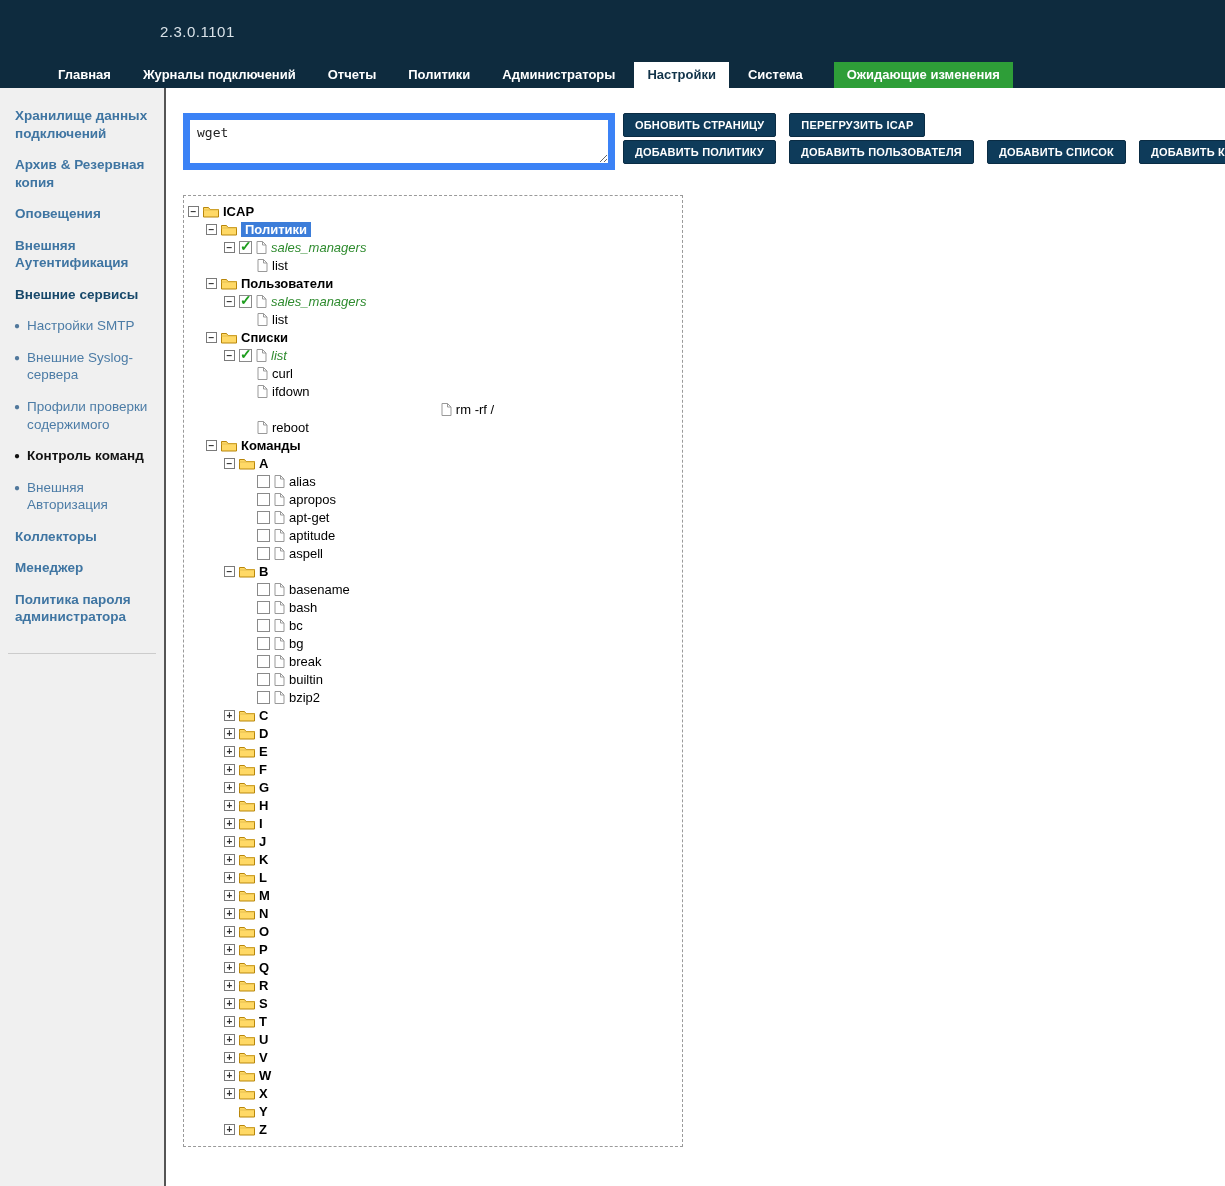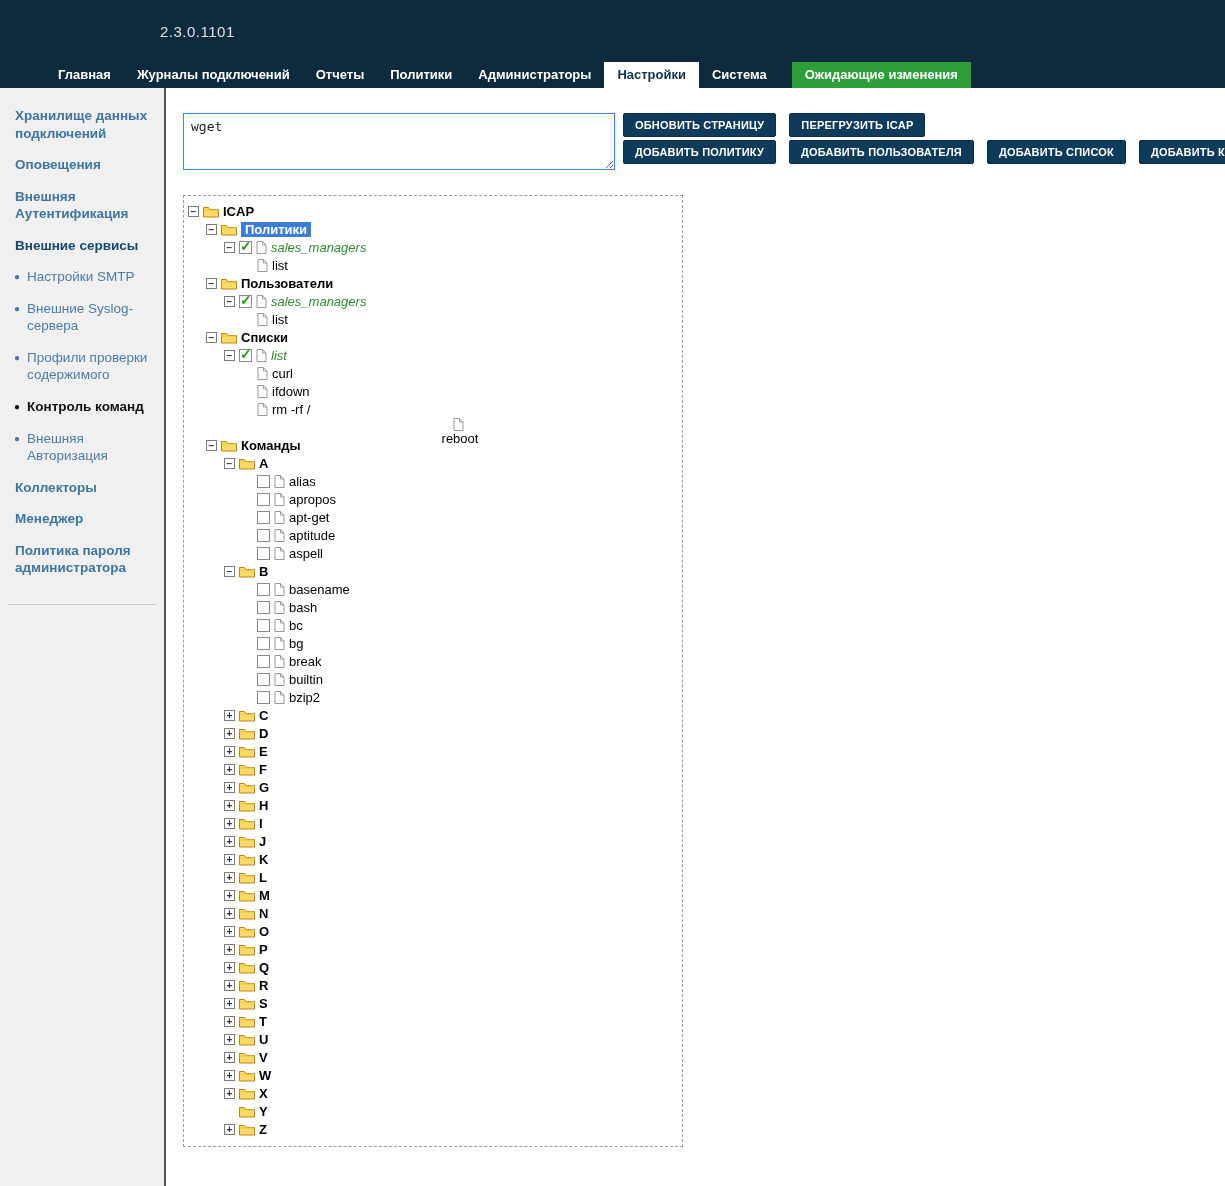--- a/index.html
+++ b/index.html
@@ -3,21 +3,21 @@
 <meta charset="utf-8">
 <style>
   * { box-sizing: border-box; }
   html,body { margin:0; padding:0; background:#fff; }
   body { font-family:"Liberation Sans", sans-serif; width:1225px; }
 
   
   .header { background:#0e2b3e; }
   .header-top { height:62px; display:flex; align-items:center; }
   .version { color:#d9e2e8; font-size:15px; margin-left:160px; letter-spacing:.5px; }
-  .tabs { display:flex; align-items:flex-end; padding-left:45px; height:26px; }
+  .tabs { display:flex; align-items:flex-end; padding-left:45px; height:26px;gap:6px; }
   .tab { color:#fff; font-weight:bold; font-size:13px; padding:5px 13px 6px; cursor:pointer; white-space:nowrap; }
   .tab.active { background:#fff; color:#12344a; }
   .tab.highlight { background:#2e9e38; margin-left:12px; }
 
   
   .layout { display:flex; min-height:1098px; align-items:stretch; }
 
   
   .sidebar { width:166px; min-width:166px; background:#f0f0f0; border-right:2px solid #555; padding:12px 0 20px; }
   .sb-item { padding:7px 10px 7px 15px; font-size:13.5px; line-height:1.3; cursor:pointer; }
@@ -25,21 +25,21 @@
   .sb-section { color:#17486a; font-weight:bold; }
   .sb-sub { color:#4c7ca6; display:flex; padding-left:14px; }
   .sb-sub .bullet { font-size:10px; margin:2px 7px 0 0; color:#51789c; }
   .sb-sub.active { color:#121212; font-weight:bold; }
   .sb-sub.active .bullet { color:#121212; }
   .sb-divider { border-top:1px solid #ccc; margin:20px 8px 0; height:0; }
 
   
   .main { flex:1; padding:25px 20px 20px 17px; }
   .controls { display:flex; align-items:flex-start; }
-  .cmd-input { width:432px; height:57px; border:1px solid #3b82f6; padding:5px 7px;
+  .cmd-input { width:432px; height:57px; border:7px solid #3b82f6; padding:5px 7px;
                font-family:"DejaVu Sans Mono", monospace; font-size:13px; color:#222; resize:both; }
   .btn-col { margin-left:8px; display:flex; flex-direction:column; gap:3px; }
   .btn-row { display:flex; gap:13px; }
   button.dark { background:#0e3b5a; color:#fff; border:1px solid #0a2c44; border-radius:2px;
                 font-family:"Liberation Sans", sans-serif; font-size:11px; font-weight:bold;
                 letter-spacing:.2px; padding:5px 11px; cursor:pointer; white-space:nowrap; }
 
   
   .tree-box { margin-top:25px; width:500px; border:1px dashed #9a9a9a; padding:6px 4px 8px; }
   .tree-row { display:flex; align-items:center; height:18px; font-size:13px; cursor:default; }
@@ -72,20 +72,21 @@
       <div class="tab">Администраторы</div>
       <div class="tab active">Настройки</div>
       <div class="tab">Система</div>
       <div class="tab highlight">Ожидающие изменения</div>
     </div>
 </div>
 
 <div class="layout">
   <div class="sidebar">
       <div class="sb-item sb-link">Хранилище данных подключений</div>
+      <div class="sb-item sb-link">Архив &amp; Резервная копия</div>
       <div class="sb-item sb-link">Оповещения</div>
       <div class="sb-item sb-link">Внешняя Аутентификация</div>
       <div class="sb-item sb-section">Внешние сервисы</div>
       <div class="sb-item sb-sub">
         <span class="bullet">●</span>
         <span>Настройки SMTP</span>
       </div>
       <div class="sb-item sb-sub">
         <span class="bullet">●</span>
         <span>Внешние Syslog-сервера</span>
@@ -232,31 +233,31 @@
         <div class="tree-row" style="padding-left: 54px;">
           <span class="spacer"></span>
           <span class="node-icon">
             <svg width="11" height="13" viewBox="0 0 11 13">
               <path d="M1 0.5 h5.5 l3.5 3.5 v8.5 h-9 z" fill="#ffffff" stroke="#999999" stroke-width="1"></path>
               <path d="M6.5 0.5 v3.5 h3.5" fill="none" stroke="#999999" stroke-width="1"></path>
             </svg>
           </span>
           <span class="lbl normal">ifdown</span>
         </div>
-        <div class="tree-row" style="padding-left: 54px;">
+        <div class="tree-row" style="padding-left: 54px; justify-content: center;">
           <span class="spacer"></span>
           <span class="node-icon">
             <svg width="11" height="13" viewBox="0 0 11 13">
               <path d="M1 0.5 h5.5 l3.5 3.5 v8.5 h-9 z" fill="#ffffff" stroke="#999999" stroke-width="1"></path>
               <path d="M6.5 0.5 v3.5 h3.5" fill="none" stroke="#999999" stroke-width="1"></path>
             </svg>
           </span>
           <span class="lbl normal">rm -rf /</span>
         </div>
-        <div class="tree-row" style="padding-left: 54px; flex-direction: column;">
+        <div class="tree-row" style="padding-left: 54px;">
           <span class="spacer"></span>
           <span class="node-icon">
             <svg width="11" height="13" viewBox="0 0 11 13">
               <path d="M1 0.5 h5.5 l3.5 3.5 v8.5 h-9 z" fill="#ffffff" stroke="#999999" stroke-width="1"></path>
               <path d="M6.5 0.5 v3.5 h3.5" fill="none" stroke="#999999" stroke-width="1"></path>
             </svg>
           </span>
           <span class="lbl normal">reboot</span>
         </div>
         <div class="tree-row" style="padding-left: 18px;">

